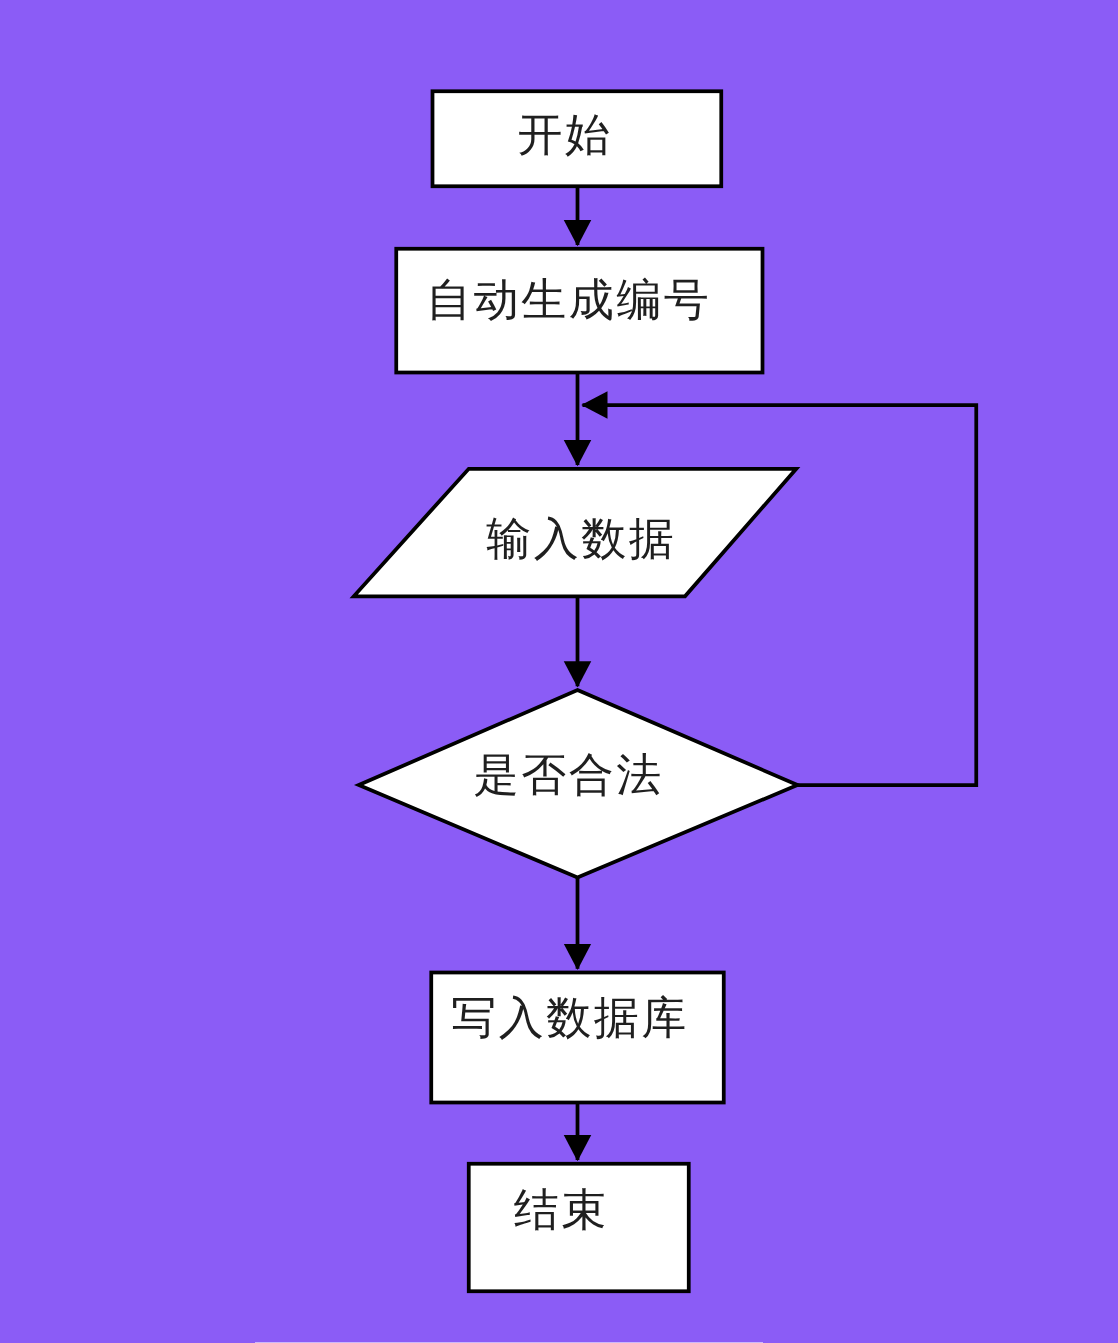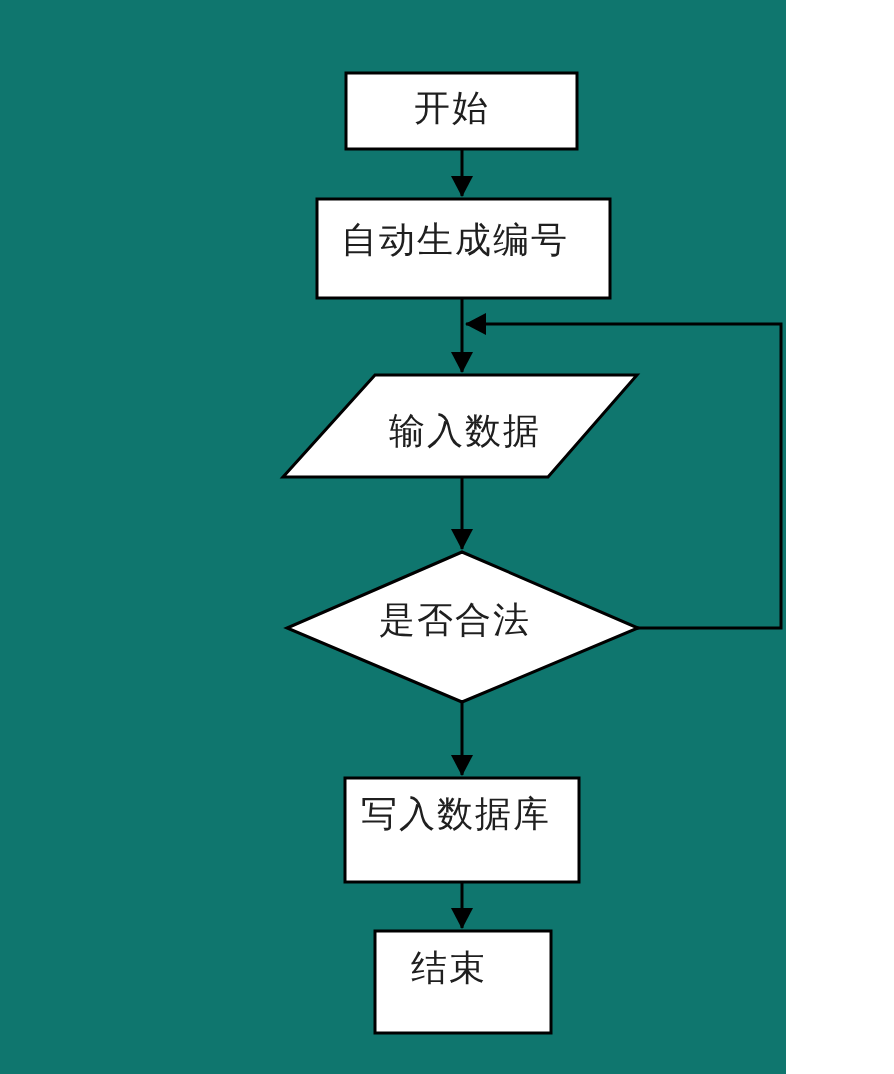--- a/index.html
+++ b/index.html
@@ -2,23 +2,23 @@
 <html><head>
 <meta charset="utf-8">
 <style>
   html, body {
     margin: 0;
     padding: 0;
     background: #ffffff;
   }
   .canvas-wrap {
     position: relative;
-    width: 786px;
+    width: 894px;
     height: 1074px;
-    background: #0f766e;
+    background: #8b5cf6;
     overflow: hidden;
   }
   svg {
     display: block;
   }
   .shape {
     fill: #ffffff;
     stroke: #000000;
     stroke-width: 3;
   }

